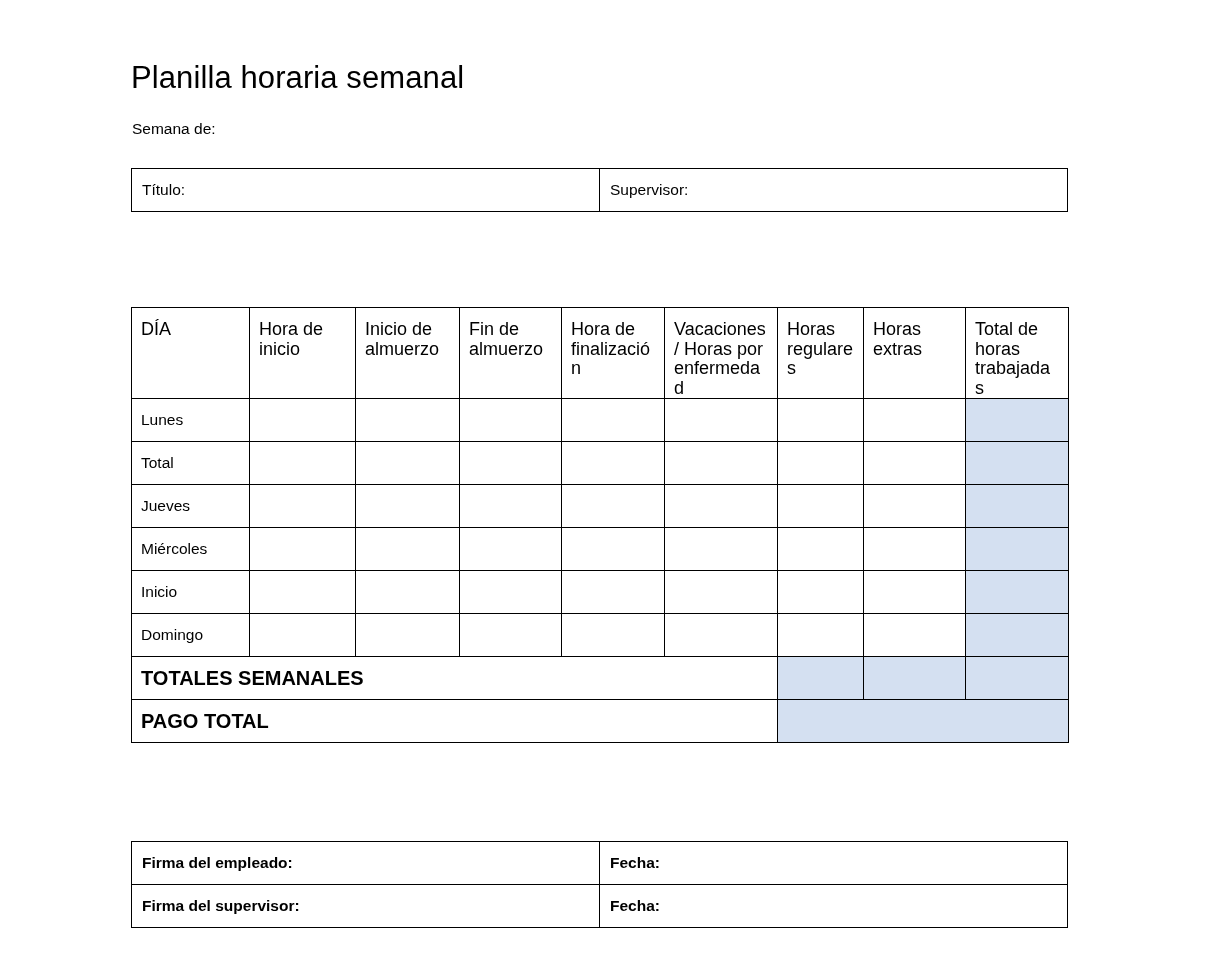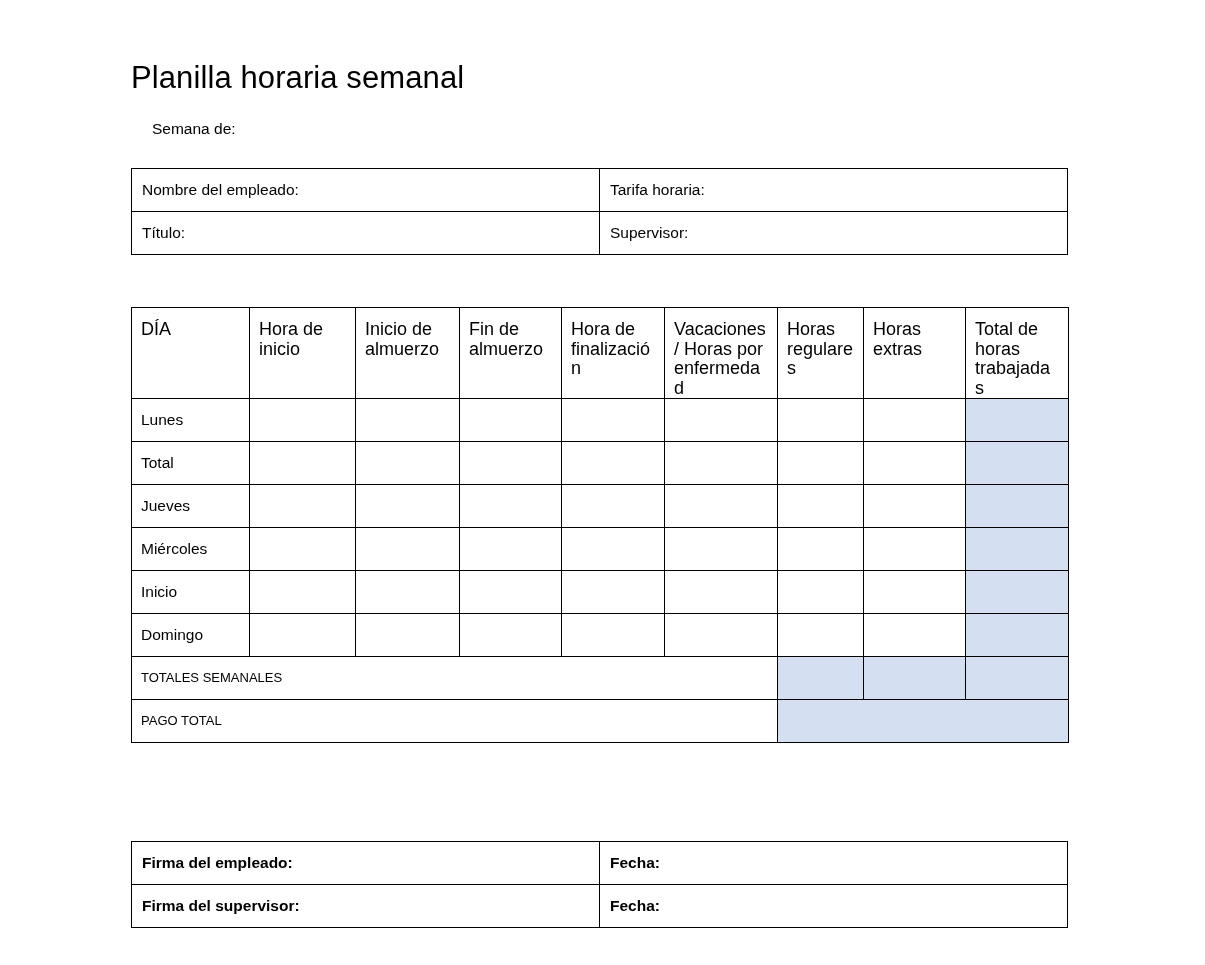--- a/index.html
+++ b/index.html
@@ -34,21 +34,20 @@
   }
 
   
   .week-of {
     position: absolute;
     left: 132px;
     top: 118px;
     font-size: 15.5px;
     line-height: 21px;
     white-space: nowrap;
-    margin-left: 20px;
   }
 
   
   table.grid {
     position: absolute;
     border-collapse: collapse;
     table-layout: fixed;
     background: #ffffff;
   }
   table.grid td {
@@ -85,22 +84,22 @@
     vertical-align: top;
     padding-top: 12px;
     font-size: 18px;
     line-height: 19.5px;
   }
   #timesheet-table td.day-cell {
     height: 42px;
   }
   #timesheet-table td.total-label {
     height: 42px;
-    font-weight: normal;
-    font-size: 13px;
+    font-weight: bold;
+    font-size: 20px;
   }
   .shaded {
     background: #d4e0f1 !important;
   }
 
   
   #signature-table {
     left: 131px;
     top: 841px;
     width: 937px;
@@ -118,30 +117,20 @@
   <h1 class="doc-title">Planilla horaria semanal</h1>
 
   <div class="week-of">Semana de:</div>
 
   <table class="grid" id="info-table">
     <colgroup>
       <col style="width:50%">
         <col style="width:50%">
     </colgroup>
     <tbody>
-      <tr>
-        <td>
-          <span>Nombre del empleado:</span>
-          <span></span>
-        </td>
-        <td>
-          <span>Tarifa horaria:</span>
-          <span></span>
-        </td>
-      </tr>
       <tr>
         <td>
           <span>Título:</span>
           <span></span>
         </td>
         <td>
           <span>Supervisor:</span>
           <span></span>
         </td>
       </tr>

